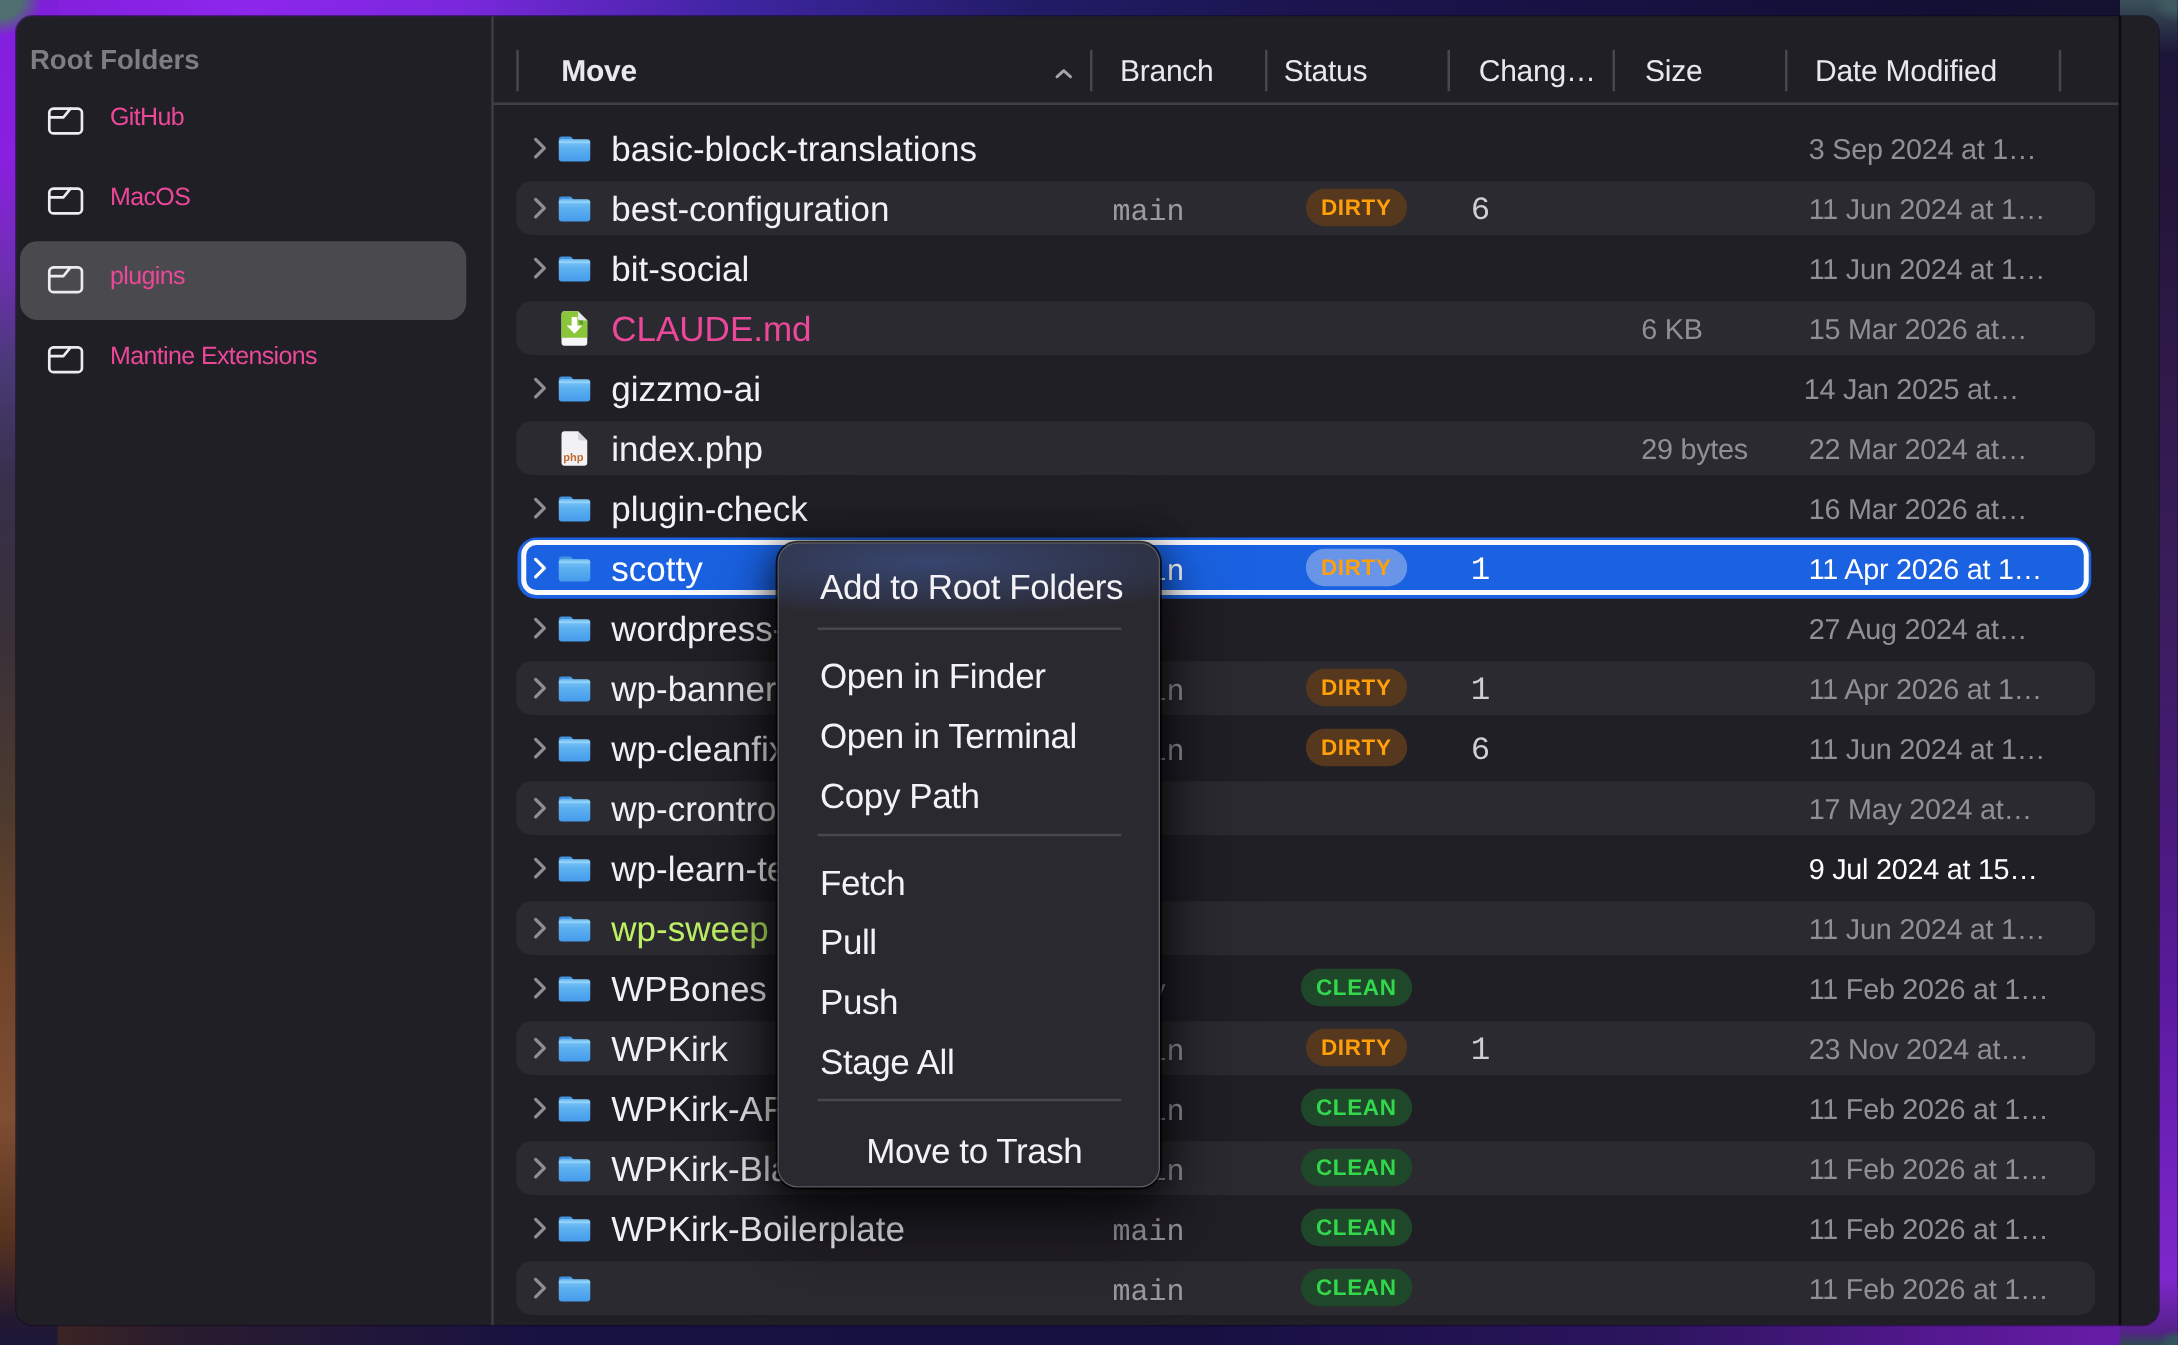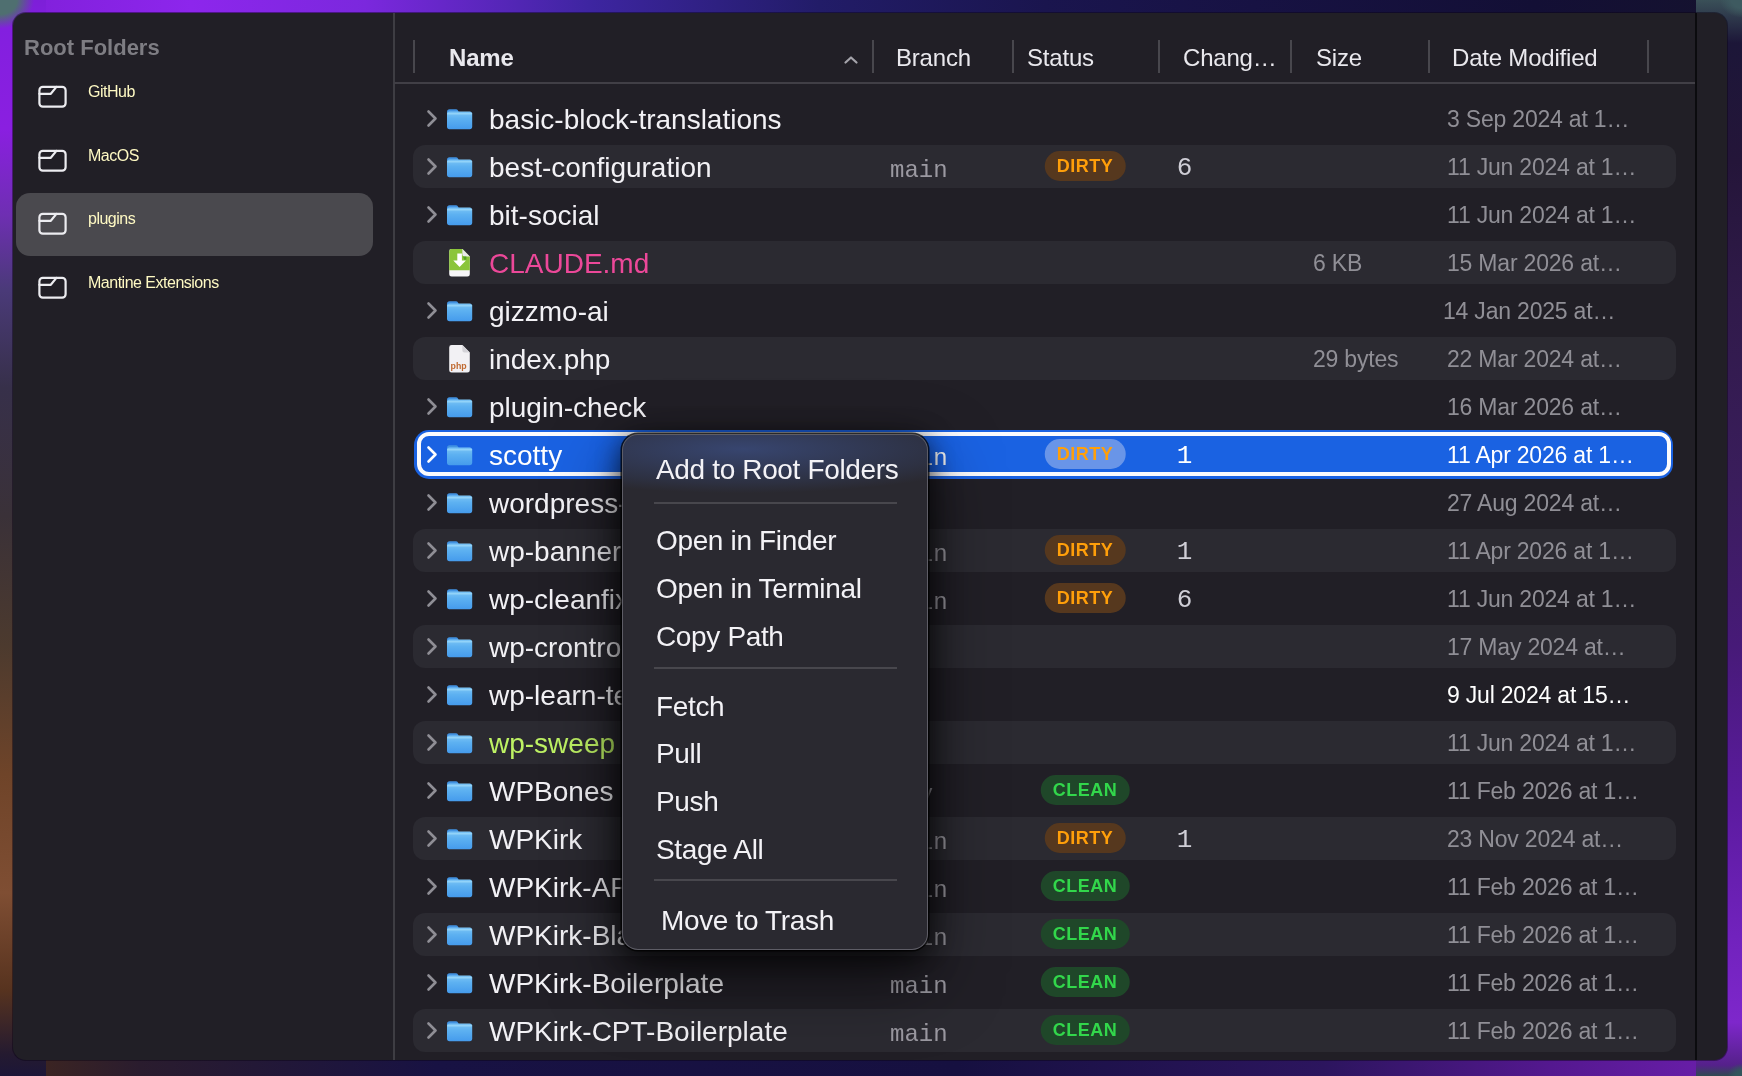--- a/index.html
+++ b/index.html
@@ -14,21 +14,21 @@
  background:linear-gradient(180deg,#3a5058 0%,#1c1638 4%,#241539 15%,#301a4a 28%,#3a1d5c 45%,#471a78 60%,#5c1ba0 75%,#7122bd 87%,#7e27cb 95%,#55218a 99%,#2f4b50 100%)}
 #tlteal{position:absolute;left:0;top:0;width:56px;height:44px;
  background:radial-gradient(50px 42px at 0px 0px,#4f6f70 0%,#4f6f70 34%,rgba(79,111,112,0) 68%)}
 #trteal{position:absolute;right:0;top:0;width:40px;height:32px;
  background:radial-gradient(34px 27px at 40px 0px,#3e5a60 0%,#3e5a60 30%,rgba(62,90,96,0) 65%)}
 #brteal{position:absolute;right:0;bottom:0;width:30px;height:26px;
  background:radial-gradient(24px 21px at 30px 26px,#32565c 0%,#32565c 25%,rgba(50,86,92,0) 62%)}
 #win{position:absolute;left:13px;top:13px;width:1714px;height:1047px;border-radius:13px;
  background:#211f26;overflow:hidden;transform:translateZ(0);box-shadow:0 0 0 1px rgba(10,5,20,.45)}
 .t{position:absolute;line-height:1;white-space:nowrap}
-.sbtxt{font-size:16px;color:#fef9c3;letter-spacing:-0.5px}
+.sbtxt{font-size:20px;color:#ec4899;letter-spacing:-0.5px}
 .hdr{font-size:24px;color:#e9e8ed;letter-spacing:-0.2px}
 .vdiv{position:absolute;width:2px;background:#48474d}
 .name{font-size:28px;color:#f2f1f5}
 .gray{font-size:23px;color:#908f96;letter-spacing:-0.2px}
 .mono{font-family:"Liberation Mono",monospace;font-size:24px;color:#9b99a1}
 .pill{position:absolute;height:30px;border-radius:15px;font-size:18px;font-weight:bold;letter-spacing:0.5px;
  display:flex;align-items:center;justify-content:center;padding:0 12px}
 .stripe{position:absolute;left:400px;width:1263px;height:43px;background:#2b2a31;border-radius:12px}
 .menusep{position:absolute;left:641px;width:243px;height:1.5px;background:rgba(255,255,255,0.14)}
 .mitem{font-size:28px;color:#f3f2f6;letter-spacing:-0.35px}
@@ -58,21 +58,21 @@
 <div class="abs" style="left:25px;top:198.4px;width:29px;height:25px;"><svg width="29" height="25" viewBox="0 0 29 25" fill="none" stroke="#ececf0" stroke-width="2.2" stroke-linejoin="round" stroke-linecap="round">
         <rect x="1.4" y="2.9" width="26.2" height="19.8" rx="3.4"></rect>
         <path d="M1.4 9.8 h11.4 l5.6 -6.9"></path>
       </svg></div>
 <div class="t sbtxt" style="left:75px;top:198.4px;">plugins</div>
 <div class="abs" style="left:25px;top:261.9px;width:29px;height:25px;"><svg width="29" height="25" viewBox="0 0 29 25" fill="none" stroke="#ececf0" stroke-width="2.2" stroke-linejoin="round" stroke-linecap="round">
         <rect x="1.4" y="2.9" width="26.2" height="19.8" rx="3.4"></rect>
         <path d="M1.4 9.8 h11.4 l5.6 -6.9"></path>
       </svg></div>
 <div class="t sbtxt" style="left:75px;top:261.9px;">Mantine Extensions</div>
-<div class="t hdr" style="left:436px;top:33px;font-weight:bold">Name</div>
+<div class="t hdr" style="left:436px;top:33px;font-weight:bold">Move</div>
 <div class="t hdr" style="left:883px;top:33px;">Branch</div>
 <div class="t hdr" style="left:1014px;top:33px;">Status</div>
 <div class="t hdr" style="left:1170px;top:33px;">Chang…</div>
 <div class="t hdr" style="left:1303px;top:33px;">Size</div>
 <div class="t hdr" style="left:1439px;top:33px;">Date Modified</div>
 <div class="abs" style="left:830px;top:38px;width:16px;height:10px;"><svg width="16" height="10" viewBox="0 0 16 10" fill="none" stroke="#a5a4ab" stroke-width="2.2" stroke-linecap="round" stroke-linejoin="round">
         <path d="M2.5 7.5 L8 2.5 L13.5 7.5"></path>
       </svg></div>
 <div class="vdiv" style="left:400px;top:27px;height:33px"></div>
 <div class="vdiv" style="left:859px;top:27px;height:33px"></div>
@@ -432,34 +432,33 @@
           <linearGradient id="fb20" x1="0" y1="0" x2="0" y2="1">
             <stop offset="0" stop-color="#7ec6f6"></stop>
             <stop offset="0.4" stop-color="#5db1f1"></stop>
             <stop offset="1" stop-color="#459bec"></stop>
           </linearGradient>
         </defs>
         <path d="M2 6.8 a2.6 2.6 0 0 1 2.6-2.6 h6.2 a2.4 2.4 0 0 1 2.2 1.3 l1.3 2.8 h-12.3z" fill="#4293e2"></path>
         <rect x="2" y="6.4" width="25.2" height="17.8" rx="2.6" fill="url(#fb20)"></rect>
         <rect x="2" y="7.9" width="25.2" height="1.7" rx="0.8" fill="#94d4f9" opacity="0.95"></rect>
       </svg></div>
-<div class="t name" style="left:476px;top:1004.5px;color:#f2f1f5">WPKirk-CPT-Boilerplate</div>
 <div class="t mono" style="left:877px;top:1010px;color:#9b99a1">main</div>
 <div class="pill" style="top:1002px;left:1072px;transform:translateX(-50%);background:#1f4729;color:#32d74b">CLEAN</div>
 <div class="t gray" style="left:1434px;top:1007px;color:#908f96">11 Feb 2026 at 1…</div>
 <div class="abs" style="left:609px;top:420.5px;width:306px;height:516px;border-radius:16px;
  background:#2a2930;border:1.5px solid rgba(158,158,168,0.45);
  box-shadow:0 0 0 1.5px rgba(0,0,0,0.75),0 28px 70px rgba(0,0,0,0.55),0 10px 30px rgba(0,0,0,0.5),0 0 26px rgba(0,0,0,0.35);
  overflow:hidden">
  <div style="position:absolute;inset:0;background:radial-gradient(340px 58px at 120px 14px,rgba(70,100,180,0.48),rgba(62,90,160,0.16) 58%,transparent 76%)"></div>
 </div>
 <div class="t mitem" style="left:643px;top:443.1px;">Add to Root Folders</div>
 <div class="t mitem" style="left:643px;top:513.5px;">Open in Finder</div>
 <div class="t mitem" style="left:643px;top:561.5px;">Open in Terminal</div>
 <div class="t mitem" style="left:643px;top:609.5px;">Copy Path</div>
 <div class="t mitem" style="left:643px;top:679.5px;">Fetch</div>
 <div class="t mitem" style="left:643px;top:727.0px;">Pull</div>
 <div class="t mitem" style="left:643px;top:775.0px;">Push</div>
 <div class="t mitem" style="left:643px;top:823.0px;">Stage All</div>
-<div class="t mitem" style="left:648px;top:894.0px;">Move to Trash</div>
+<div class="t mitem" style="left:680px;top:894.0px;">Move to Trash</div>
 <div class="menusep" style="top:489px"></div>
 <div class="menusep" style="top:654.3px"></div>
 <div class="menusep" style="top:866.3px"></div>
 </div>
 </body></html>

